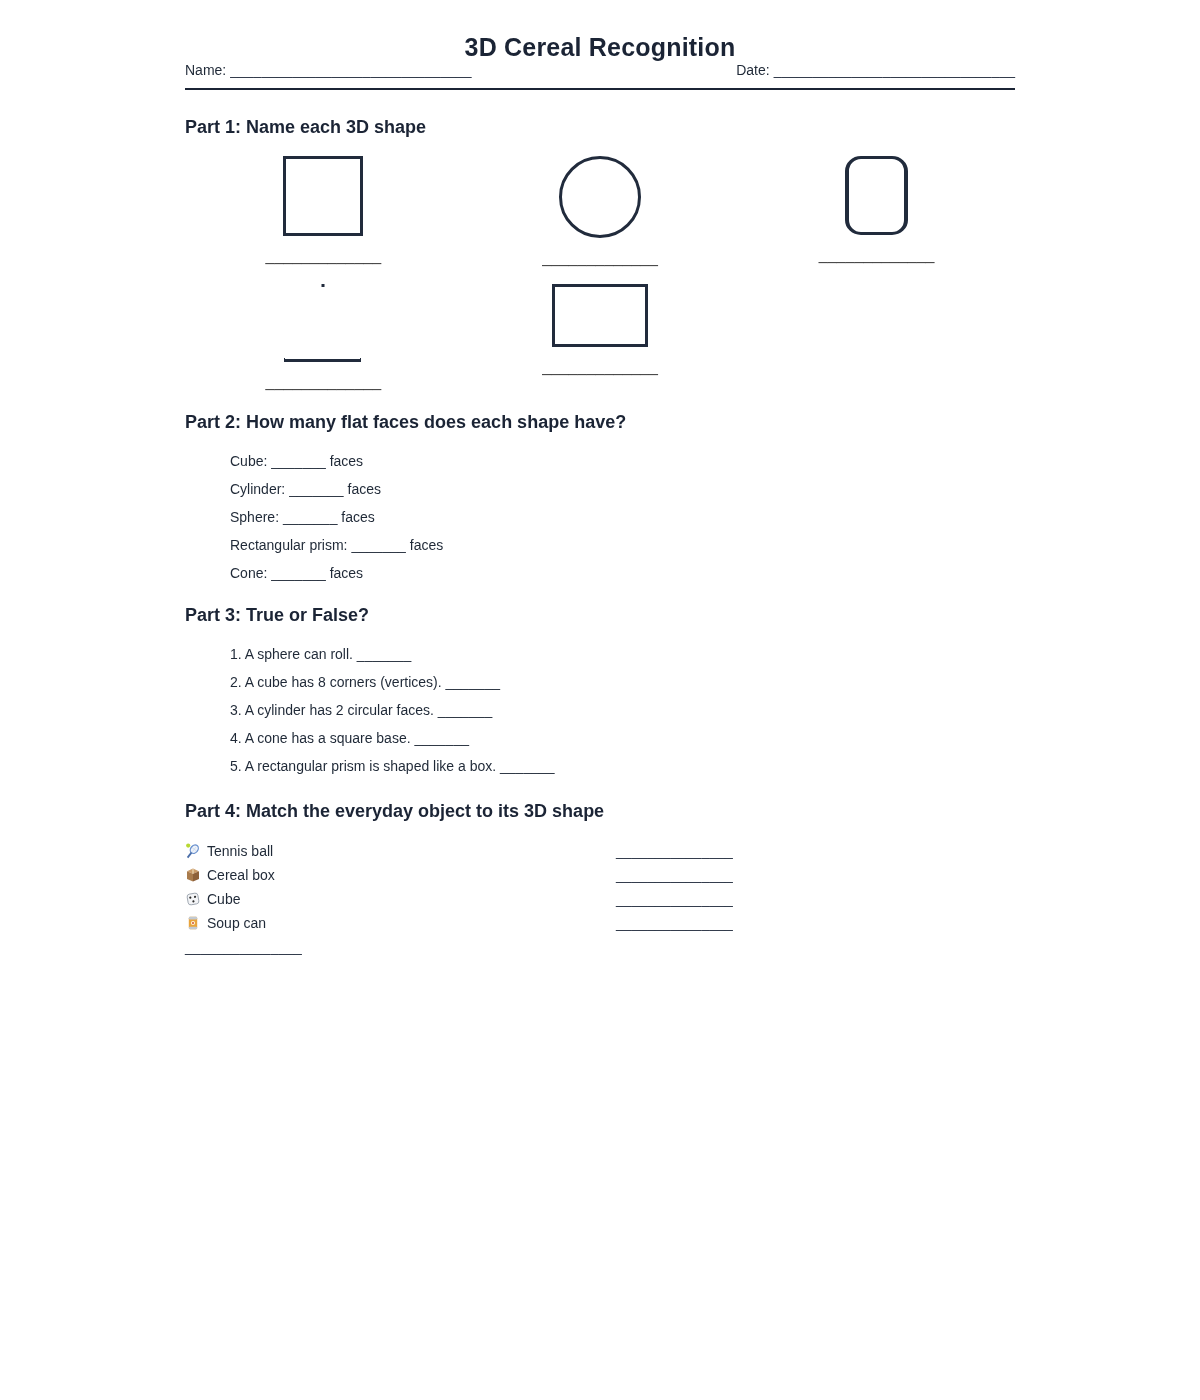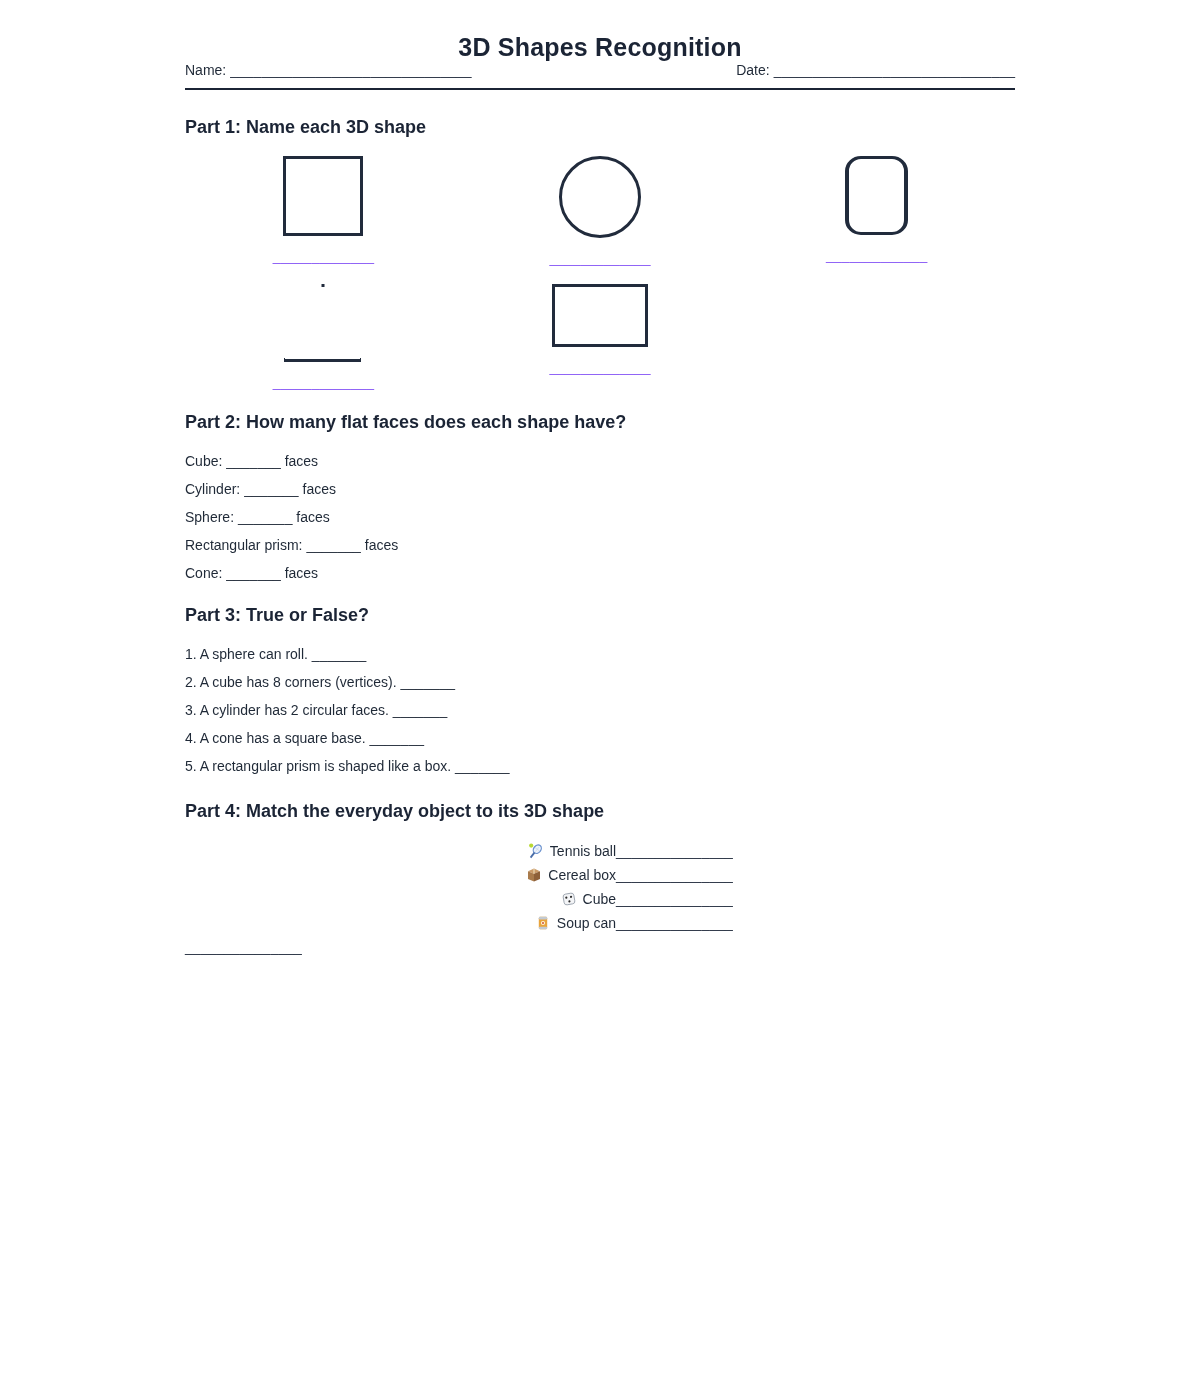--- a/index.html
+++ b/index.html
@@ -34,22 +34,22 @@
   .p3-heading{margin-top:18px;}
   .p4-heading{margin-top:21px;}
 
   
   .shapes-grid{
     display:grid;grid-template-columns:repeat(3,1fr);
     margin-top:18px;row-gap:18px;
   }
   .shape-cell{display:flex;flex-direction:column;align-items:center;}
   .shape-blank{
-    margin-top:12px;font-size:14px;line-height:16px;
-    color:#8b5cf6;white-space:nowrap;
+    margin-top:12px;font-size:16px;line-height:16px;
+    color:#404040;white-space:nowrap;
   }
   .shape-square{width:74px;height:74px;border:3px solid #212b3c;}
   .shape-circle{width:76px;height:76px;border:3px solid #212b3c;border-radius:50%;}
   .shape-cylinder{
     width:55px;height:73px;border-style:solid;border-color:#212b3c;
     border-width:3px 4px;border-radius:16px / 15px;
   }
   .shape-cone{position:relative;width:80px;height:78px;}
   .cone-apex-dot{
     position:absolute;top:0;left:50%;transform:translateX(-50%);
@@ -58,36 +58,36 @@
   .cone-base{
     position:absolute;bottom:0;left:1px;width:77px;height:4px;
     box-sizing:border-box;
     border-bottom:3px solid #212b3c;
     border-left:1.5px solid #212b3c;border-right:1.5px solid #212b3c;
   }
   .shape-rectprism{width:90px;height:57px;border:3px solid #212b3c;}
 
   
   .line-item{margin:0;font-size:14px;line-height:28px;white-space:nowrap;}
-  .items-block{margin-top:14px;}
+  .items-block{margin-top:14px;margin-left:45px;}
 
   
   .match-list{margin-top:17px;}
   .match-row{display:flex;align-items:center;height:24px;font-size:14px;}
-  .match-left{display:flex;align-items:center;width:431px;justify-content:flex-end;}
+  .match-left{display:flex;align-items:center;width:431px;}
   .match-icon{width:16px;height:16px;margin-right:6px;flex:0 0 auto;}
   .match-label{line-height:16px;}
   .match-blank{color:#273142;white-space:nowrap;}
 </style>
 </head>
 <body>
 
 <div class="page">
 
-  <h1 class="title">3D Shapes Recognition</h1>
+  <h1 class="title">3D Cereal Recognition</h1>
 
   <div class="meta-row">
     <div class="meta-field">
       <span class="meta-label">Name:</span><span class="meta-blank">_______________________________</span>
     </div>
     <div class="meta-field">
       <span class="meta-label">Date:</span><span class="meta-blank">_______________________________</span>
     </div>
   </div>
 

